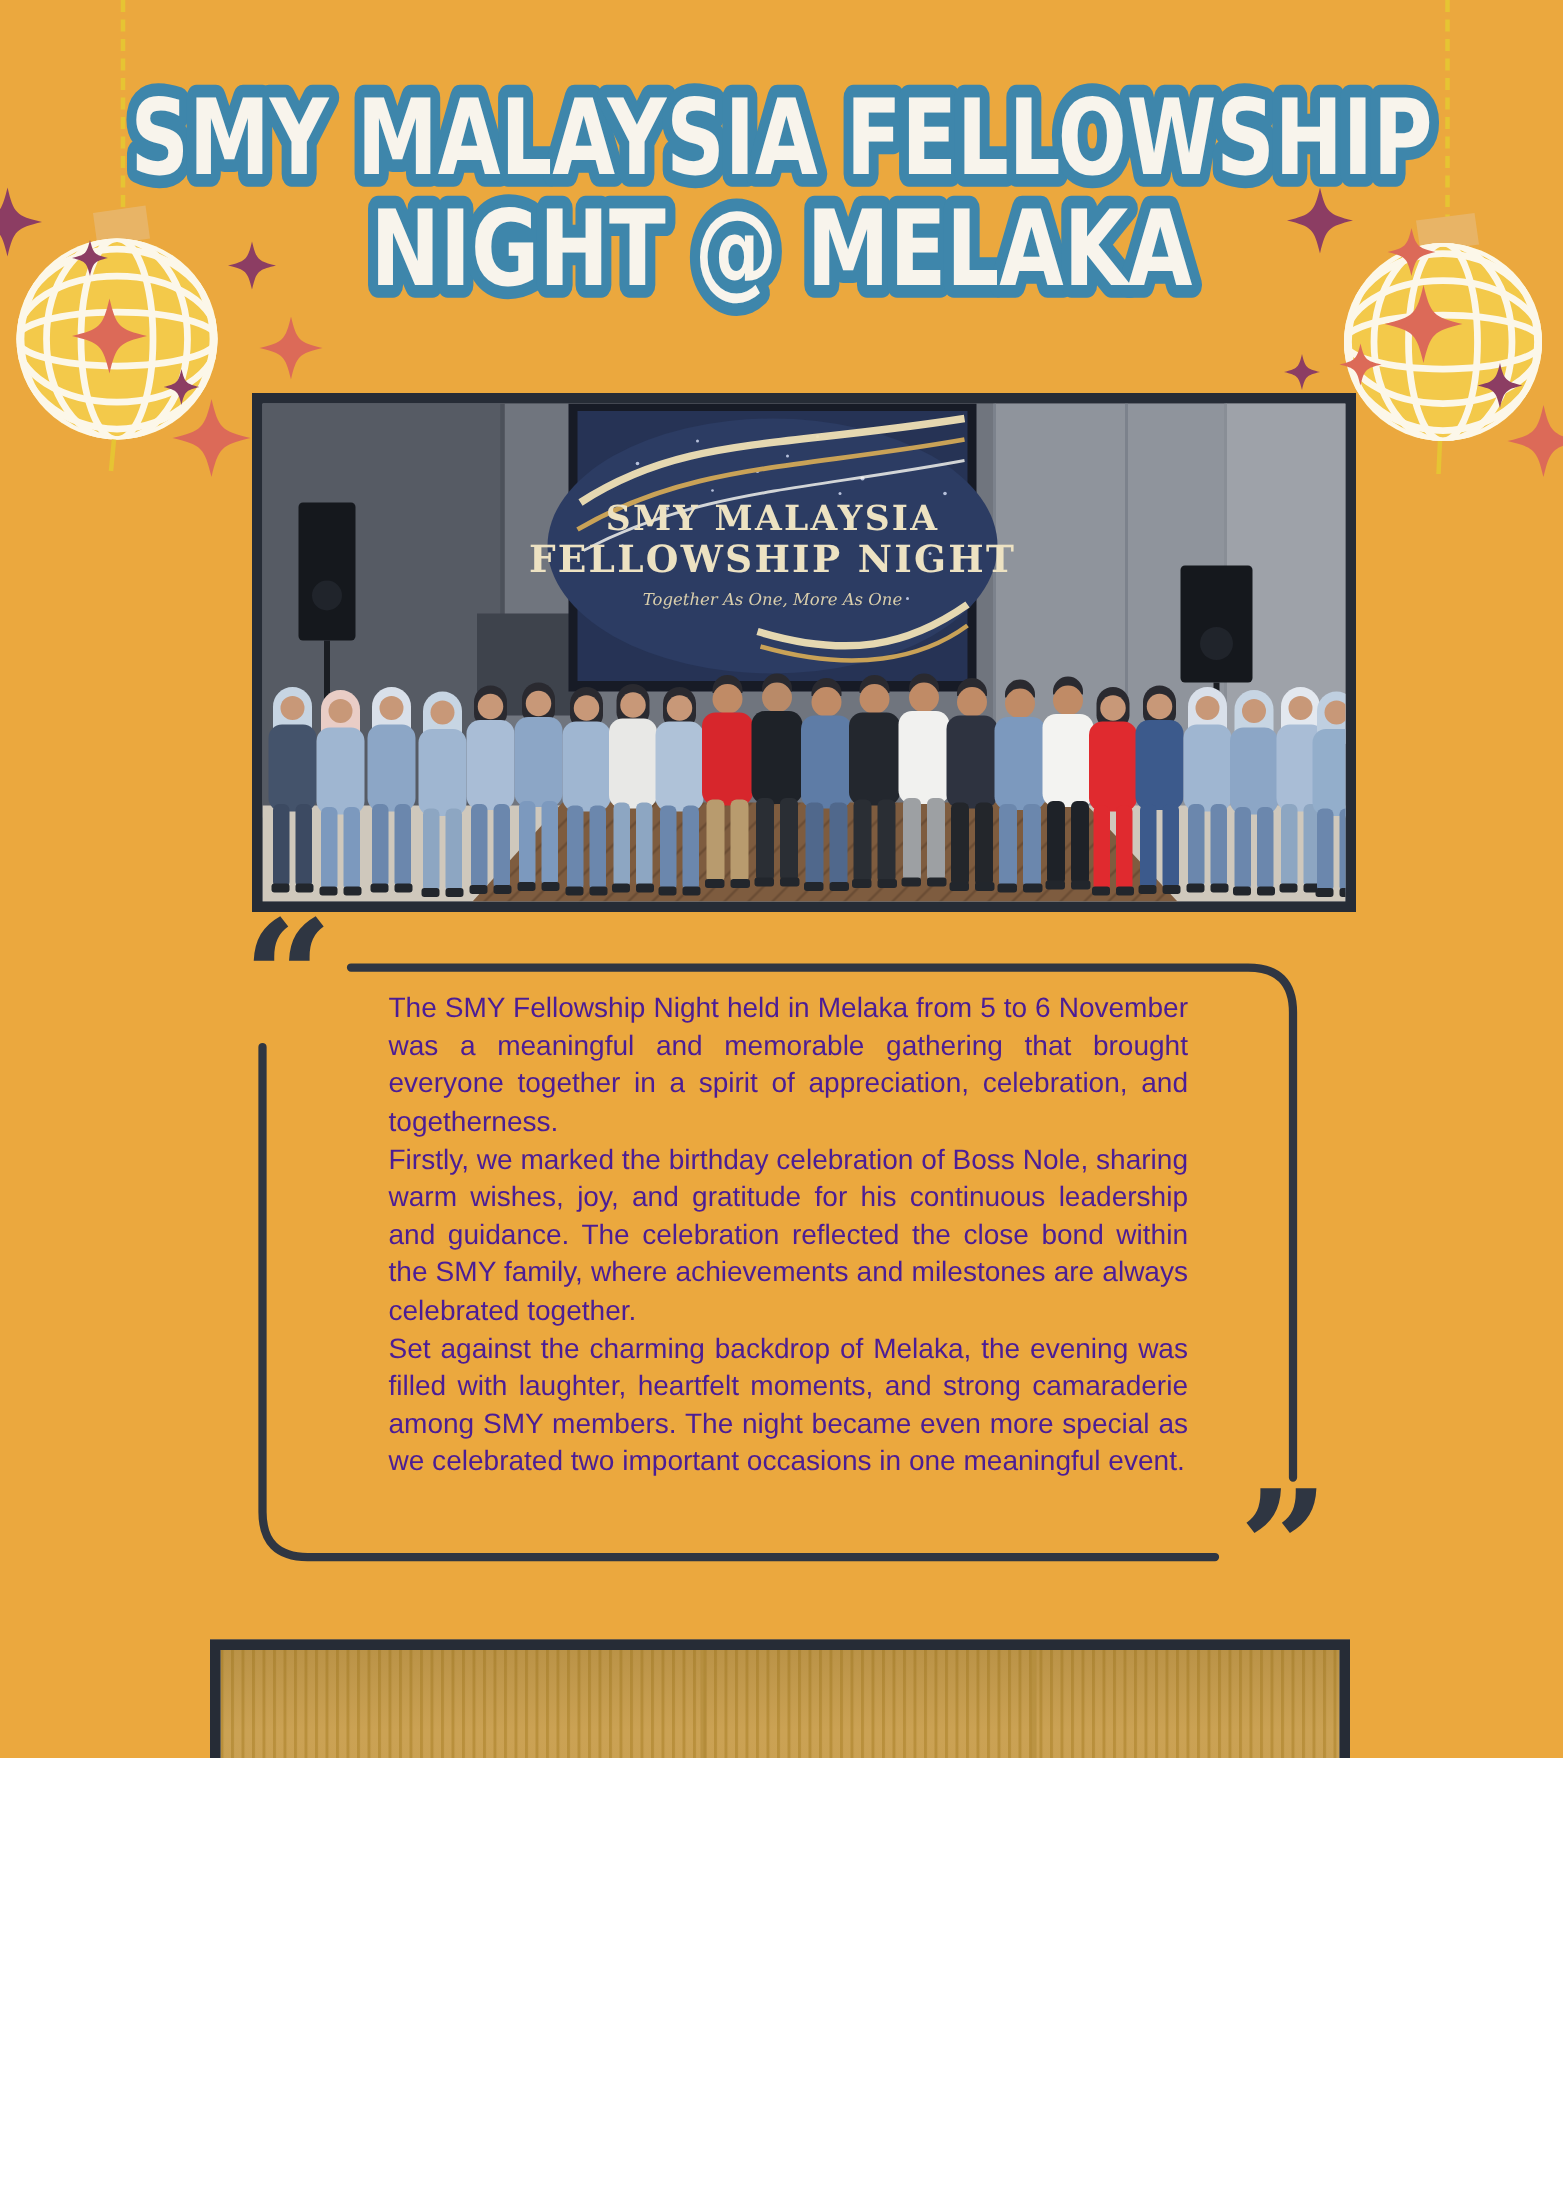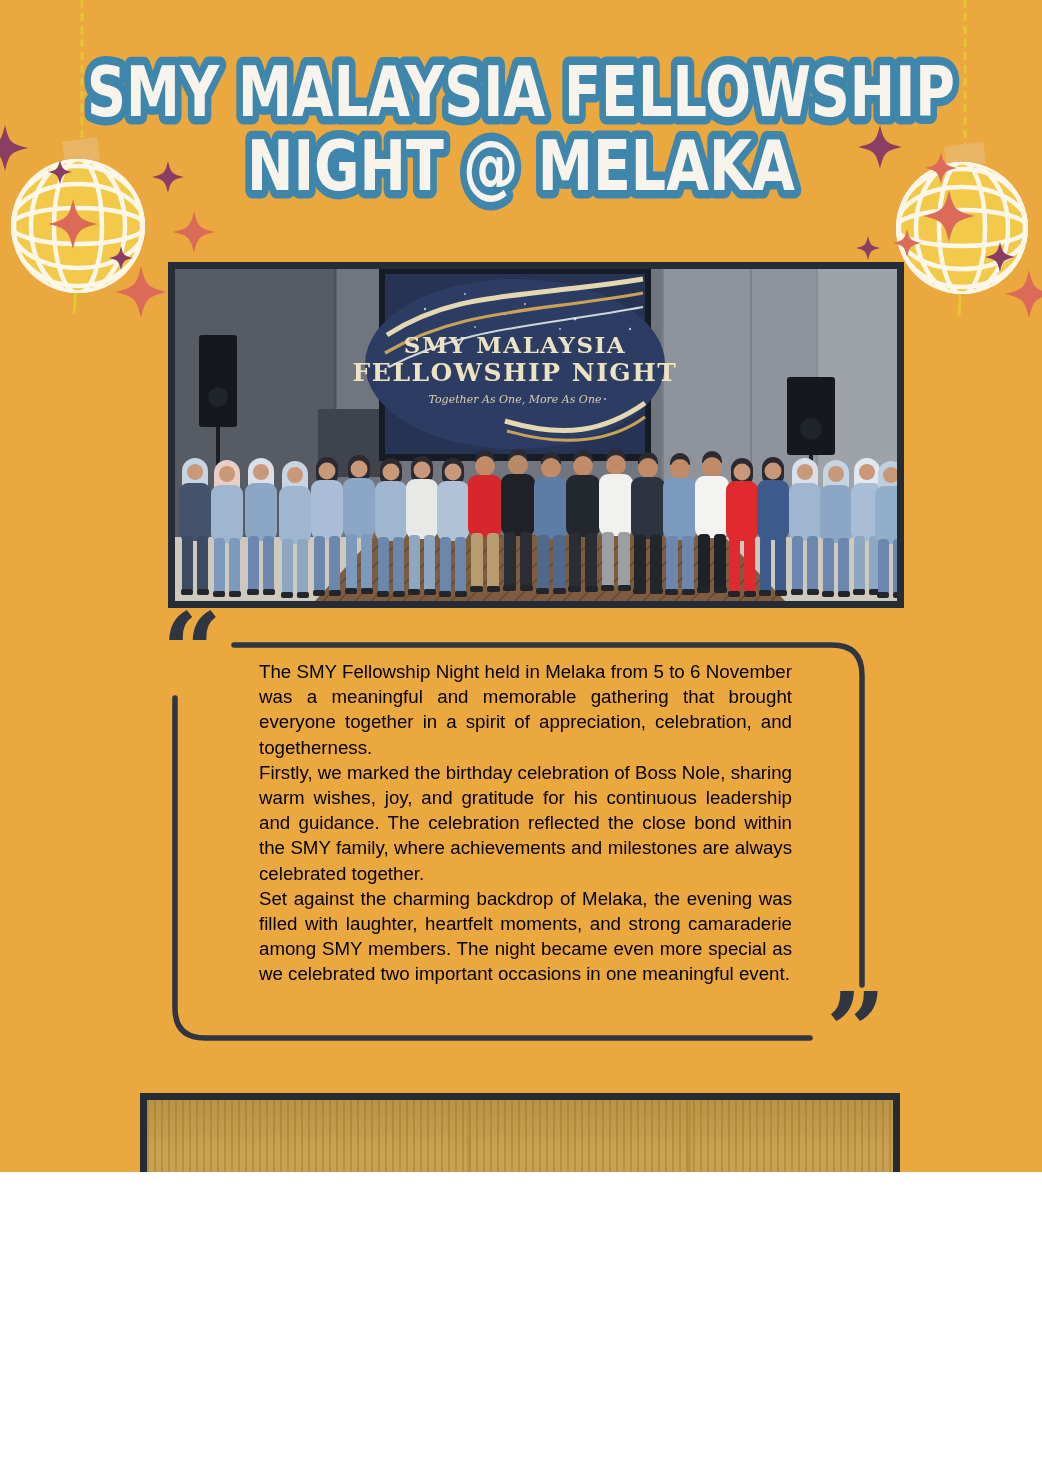--- a/index.html
+++ b/index.html
@@ -26,21 +26,21 @@
     font-family:"DejaVu Serif",serif;
     font-weight:bold;
     font-size:104px;line-height:1;
   }
   .quote-open{left:162px;top:600px;}
   .quote-close{left:826px;top:980px;}
   .quote-border-svg{position:absolute;left:170px;top:640px;z-index:2;}
   .quote-text{
     position:absolute;z-index:2;
     left:259px;top:659px;width:533px;
-    color:#000000;
+    color:#4c1d95;
     font-size:18.7px;line-height:25.2px;
     text-align:justify;
     font-family:"Liberation Sans",sans-serif;
   }
   .quote-text p{margin:0;}
 </style>
 </head>
 <body>
 
 <div class="page">

